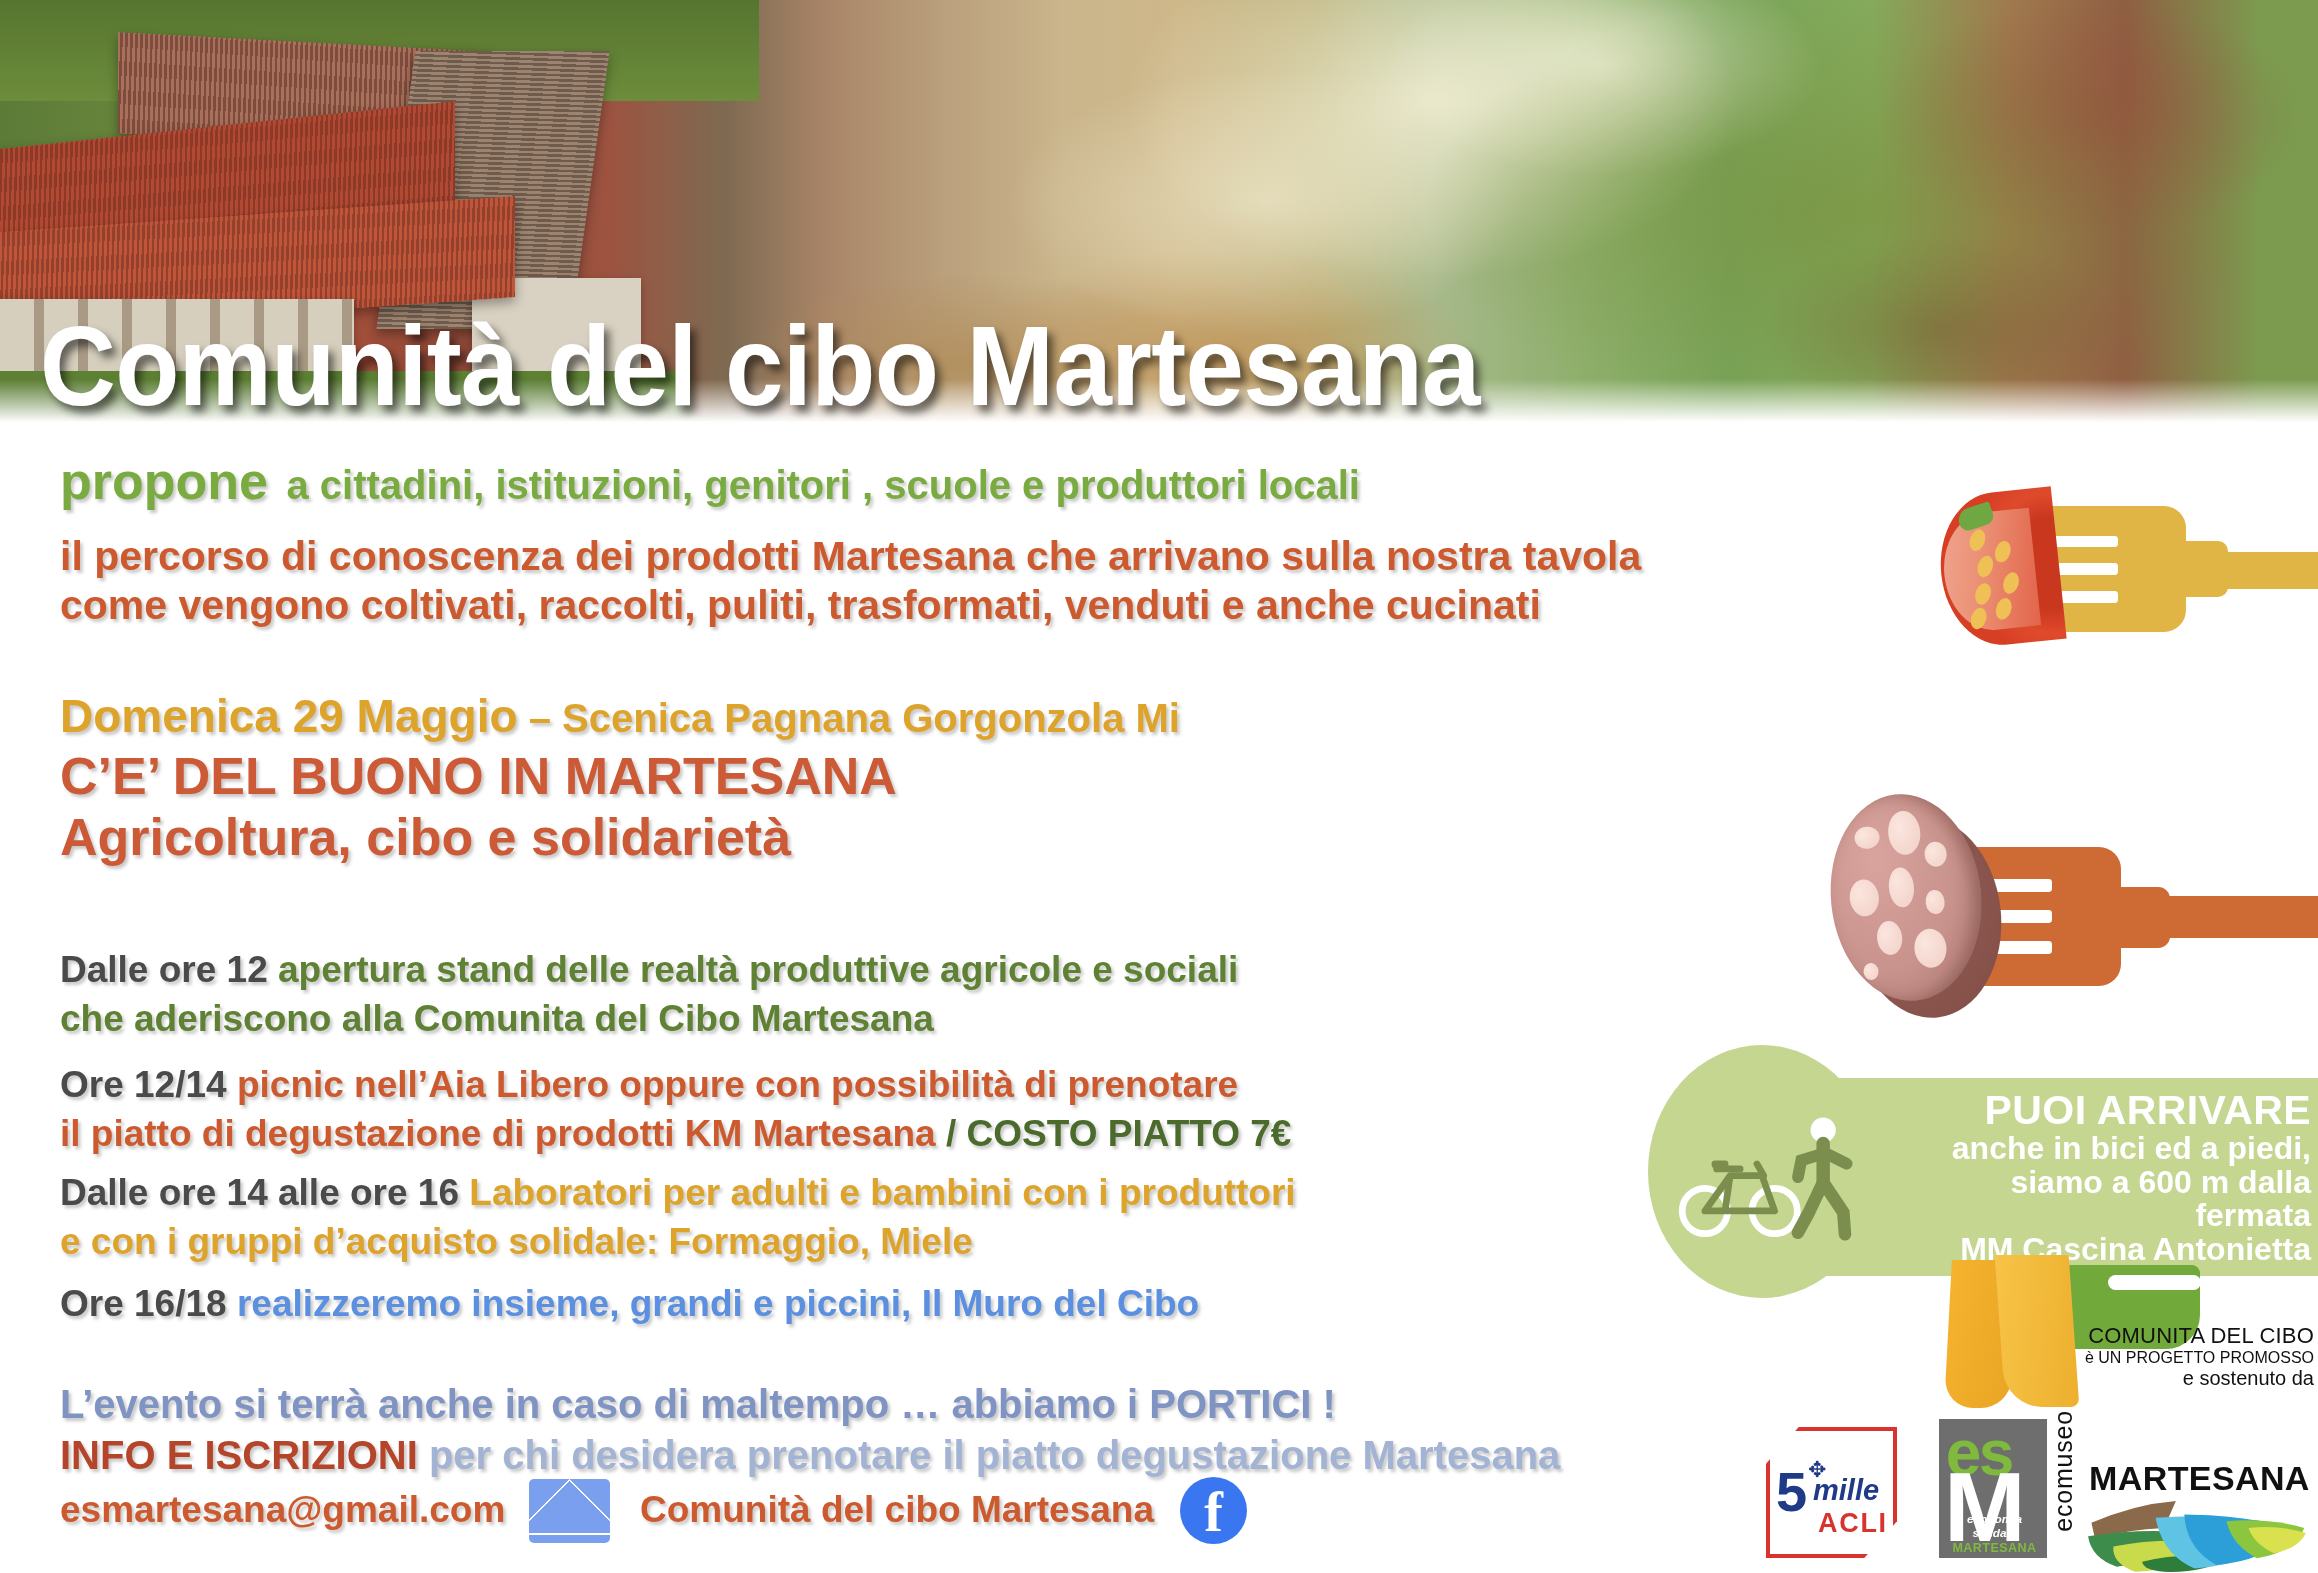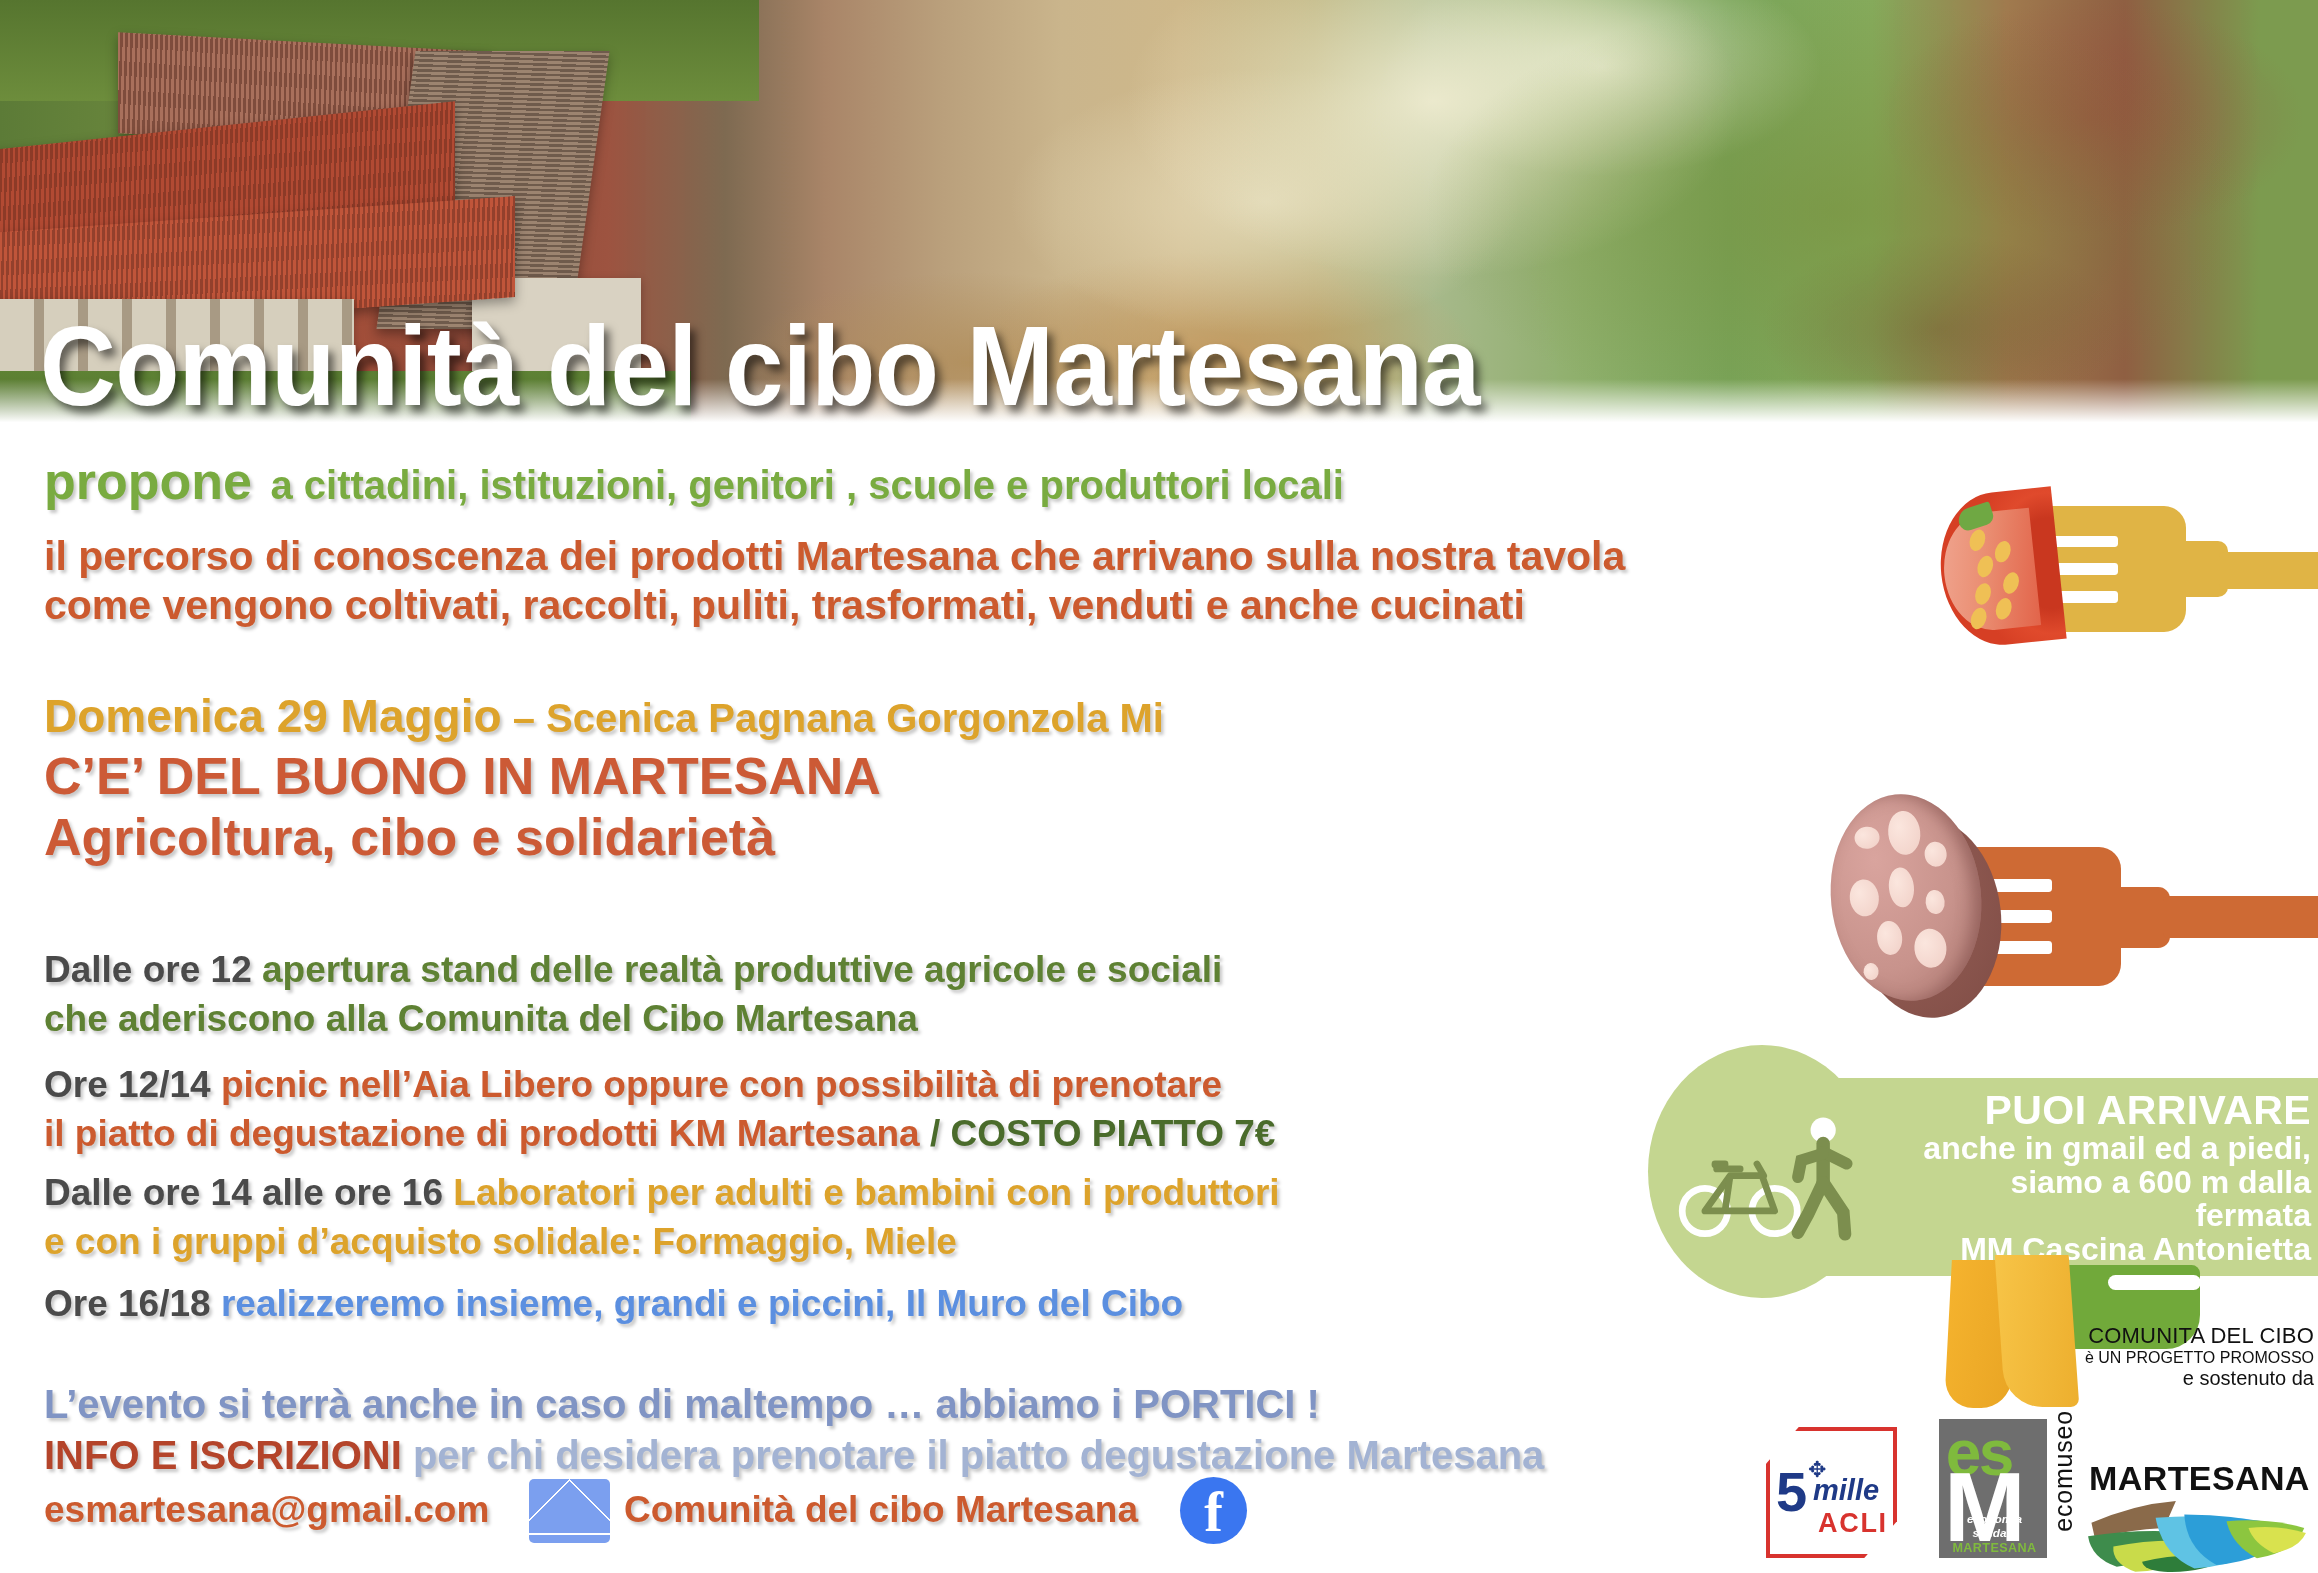--- a/index.html
+++ b/index.html
@@ -92,21 +92,21 @@
     font-family: "Liberation Sans", sans-serif;
     text-shadow: 5.9px 6.7px 8.4px rgba(0,0,0,.55);
     white-space: nowrap;
     transform: scaleX(.93);
     transform-origin: left center;
     line-height: 1;
   }
 
   
   .tx { position: absolute; white-space: nowrap; line-height: 1.02; }
-  .shadowed { text-shadow: 2.5px 2.5px 3.4px rgba(0,0,0,.22); }
+  .shadowed { text-shadow: 2.5px 2.5px 3.4px rgba(0,0,0,.22); margin-left: 16px; }
 
   .l-propone {
     left: 44px; top: 455px;
     font-size: 52px; font-weight: 700; color: #79AB40;
   }
   .l-propone .sub {
     font-size: 40px; font-weight: 700; color: #79AB40; margin-left: 18.5px;
   }
   .l-perc1 { left: 44px; top: 536px; font-size: 41px; font-weight: 700; color: #CC5A2E; }
   .l-perc2 { left: 44px; top: 585px; font-size: 41px; font-weight: 700; color: #CC5A2E; }
@@ -462,21 +462,21 @@
     <circle cx="44" cy="18" r="15" fill="#ffffff"></circle>
     <path d="M44 34 L44 82" stroke="#7C8E4E" stroke-width="16" stroke-linecap="round"></path>
     <path d="M44 44 L72 58" stroke="#7C8E4E" stroke-width="14" stroke-linecap="round"></path>
     <path d="M44 46 L18 54 L14 74" stroke="#7C8E4E" stroke-width="14" stroke-linecap="round" fill="none"></path>
     <path d="M44 80 L68 116 L70 142" stroke="#7C8E4E" stroke-width="15" stroke-linecap="round" fill="none"></path>
     <path d="M44 80 L26 118 L14 140" stroke="#7C8E4E" stroke-width="15" stroke-linecap="round" fill="none"></path>
   </svg>
 
   <div class="badge-text">
     <div class="t1">PUOI ARRIVARE</div>
-    <div class="t2">anche in gmail ed a piedi,</div>
+    <div class="t2">anche in bici ed a piedi,</div>
     <div class="t2">siamo a 600 m dalla fermata</div>
     <div class="t2">MM Cascina Antonietta</div>
   </div>
 
   <div class="fork-green">
     <div class="gh"></div>
     <div class="gs"></div>
   </div>
   <div class="cheese">
     <div class="c1"></div>

